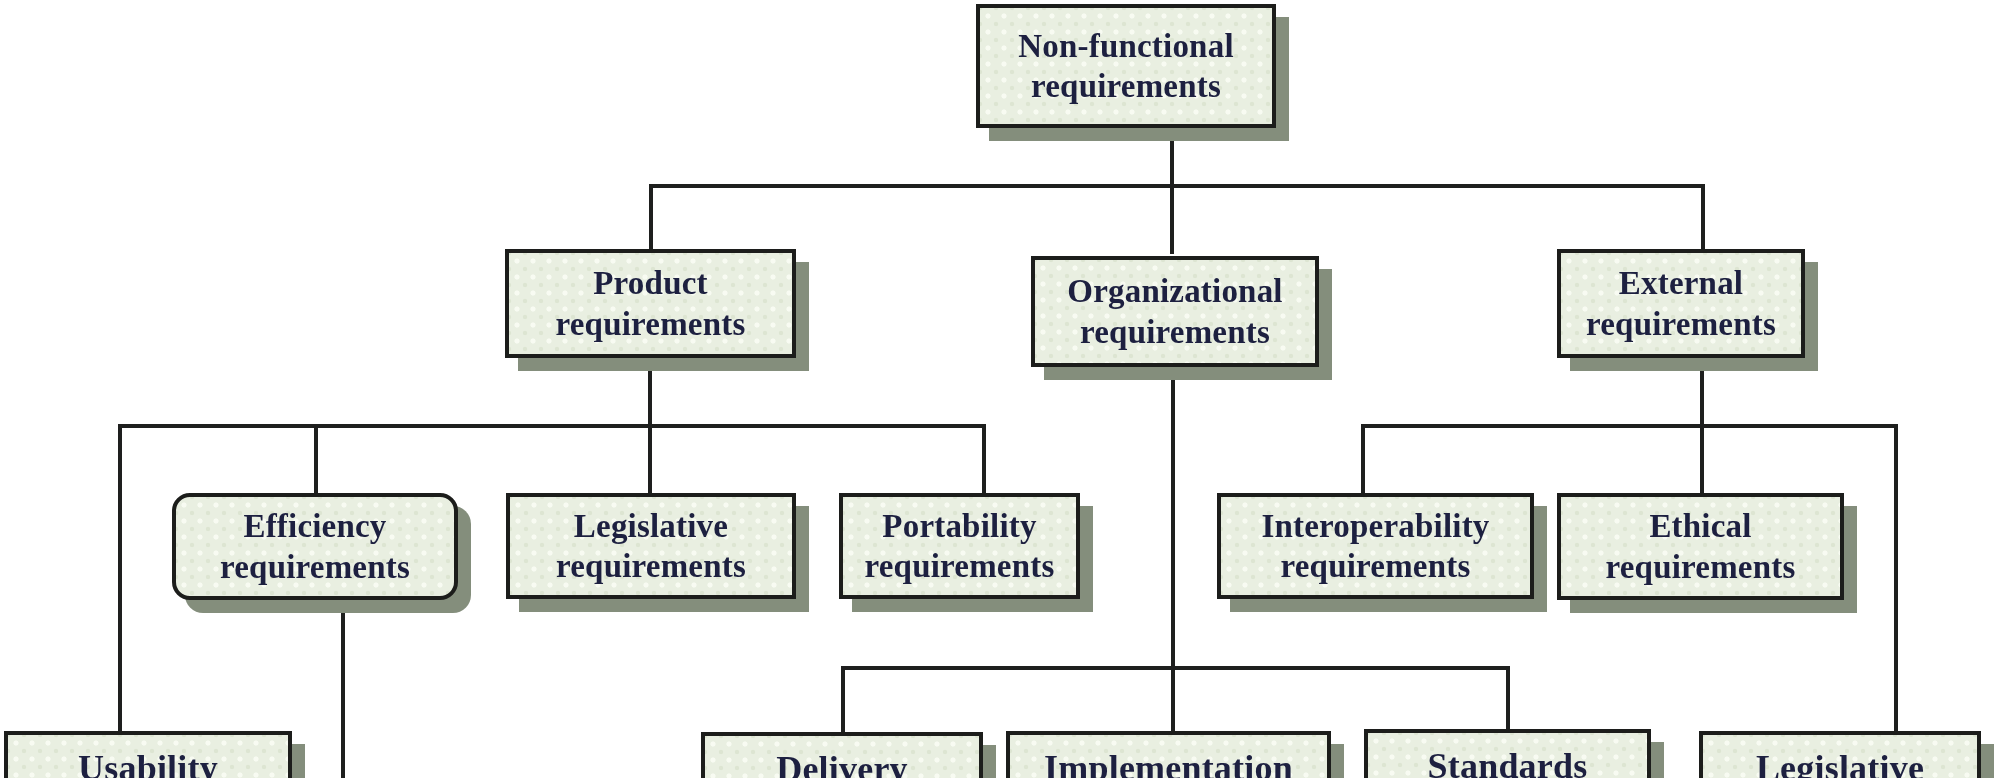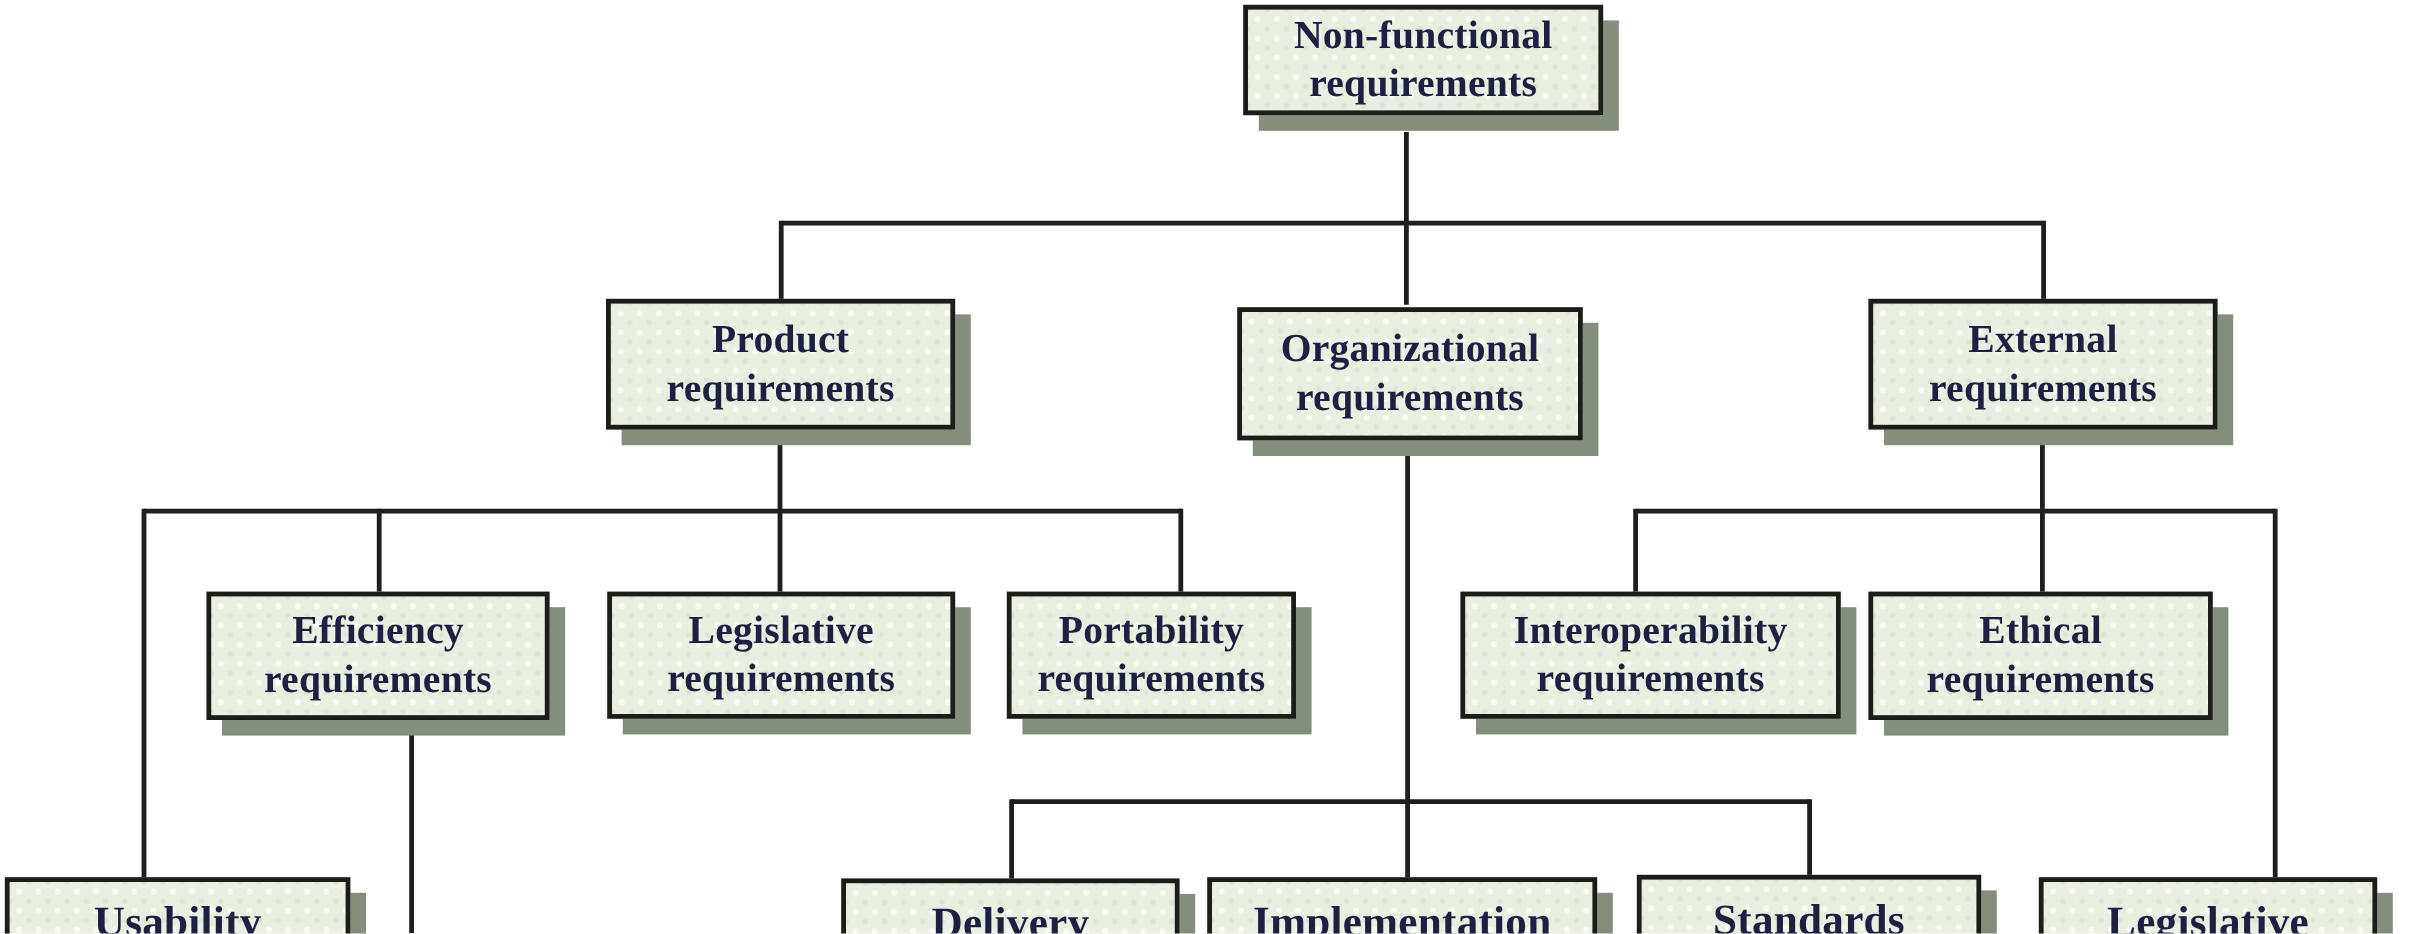--- a/index.html
+++ b/index.html
@@ -78,41 +78,41 @@
     <path d="M1173 354 V737"></path>
     <path d="M843 668 H1508"></path>
     <path d="M843 666 V739"></path>
     <path d="M1508 666 V736"></path>
     <path d="M1363 426 H1896"></path>
     <path d="M1363 424 V499"></path>
     <path d="M1702 354 V499"></path>
     <path d="M1896 424 V737"></path>
   </svg>
 
-  <div class="node" style="left:1036px; top:4px; width:300px; height:92px;">
+  <div class="node" style="left:976px; top:4px; width:300px; height:124px;">
     <span class="label">Non-functional
 requirements</span>
   </div>
 
   <div class="node" style="left:505px; top:249px; width:291px; height:109px;align-items:center;">
     <span class="label">Product
 requirements</span>
   </div>
 
   <div class="node" style="left:1031px; top:256px; width:288px; height:111px;">
     <span class="label">Organizational
 requirements</span>
   </div>
 
-  <div class="node" style="left:1557px; top:249px; width:291px; height:109px;">
+  <div class="node" style="left:1557px; top:249px; width:248px; height:109px;">
     <span class="label">External
 requirements</span>
   </div>
 
-  <div class="node" style="left:172px; top:493px; width:286px; height:107px;">
+  <div class="node" style="left:172px; top:493px; width:286px; height:107px;border-radius:18px;">
     <span class="label">Efficiency
 requirements</span>
   </div>
 
   <div class="node" style="left:506px; top:493px; width:290px; height:106px;">
     <span class="label">Legislative
 requirements</span>
   </div>
 
   <div class="node" style="left:839px; top:493px; width:241px; height:106px;">

